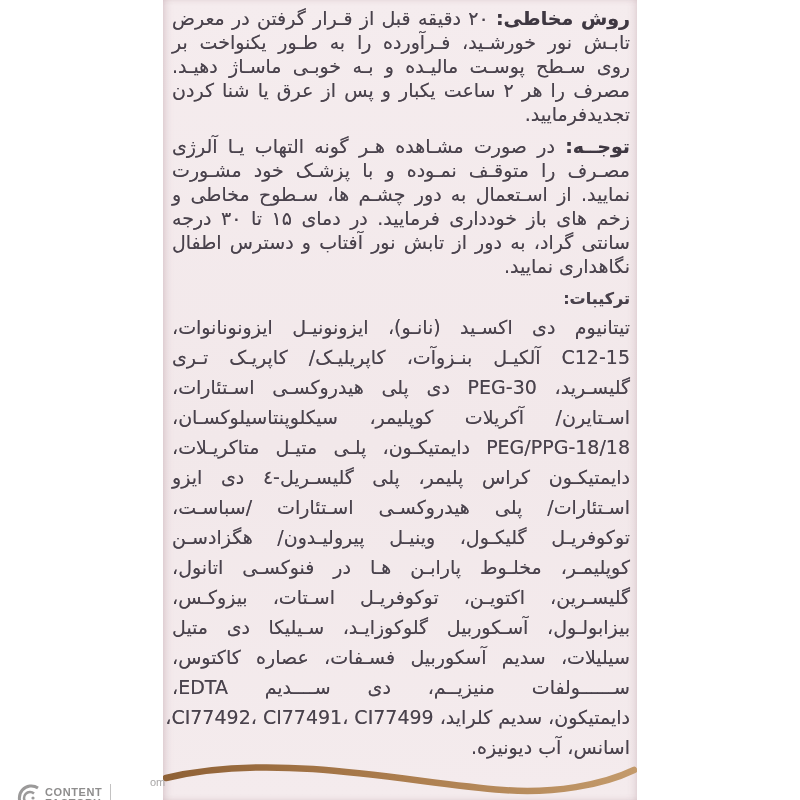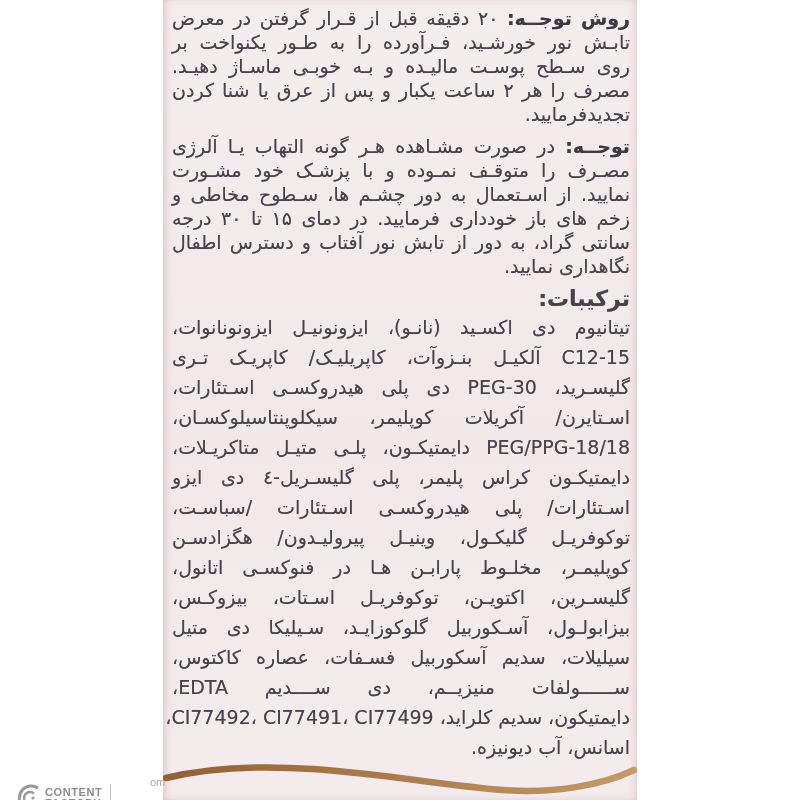--- a/index.html
+++ b/index.html
@@ -19,21 +19,21 @@
     direction:rtl;color:#49424c;
     text-shadow:0 0 .5px rgba(73,66,76,.55);
   }
   .para .line{
     font-size:19px;line-height:24px;white-space:nowrap;
     text-align:justify;text-align-last:justify;
   }
   .para .line:last-child{text-align-last:right;}
   .para{margin:0 0 8px 0;}
   .ing-heading{
-    font-weight:bold;font-size:22px;line-height:26px;text-align:right;margin:0;
+    font-weight:bold;font-size:16px;line-height:26px;text-align:right;margin:0;
   }
   .ingredients .line{
     font-size:19px;line-height:30px;white-space:nowrap;
     text-align:justify;text-align-last:justify;
   }
   .ingredients .line:last-child{text-align-last:right;}
   .line b{font-weight:bold;color:#3f3842;}
   
   .wave{position:absolute;left:0;top:745px;width:474px;height:60px;display:block;}
   
@@ -54,21 +54,21 @@
 </style>
 </head>
 <body>
 
 <div class="stage">
 
   <div class="package">
     <div class="label-text">
 
       <section class="para">
-          <div class="line"><b>روش توجــه:</b> ۲۰ دقیقه قبل از قـرار گرفتن در معرض</div>
+          <div class="line"><b>روش مخاطی:</b> ۲۰ دقیقه قبل از قـرار گرفتن در معرض</div>
           <div class="line">تابـش نور خورشـيد، فـرآورده را به طـور يكنواخت بر</div>
           <div class="line">روی سـطح پوسـت ماليـده و بـه خوبـی ماسـاژ دهيـد.</div>
           <div class="line">مصرف را هر ۲ ساعت يكبار و پس از عرق يا شنا كردن</div>
           <div class="line">تجديدفرماييد.</div>
         </section>
 
       <section class="para">
           <div class="line"><b>توجــه:</b> در صورت مشـاهده هـر گونه التهاب يـا آلرژی</div>
           <div class="line">مصـرف را متوقـف نمـوده و با پزشـک خود مشـورت</div>
           <div class="line">نماييد. از اسـتعمال به دور چشـم ها، سـطوح مخاطی و</div>

